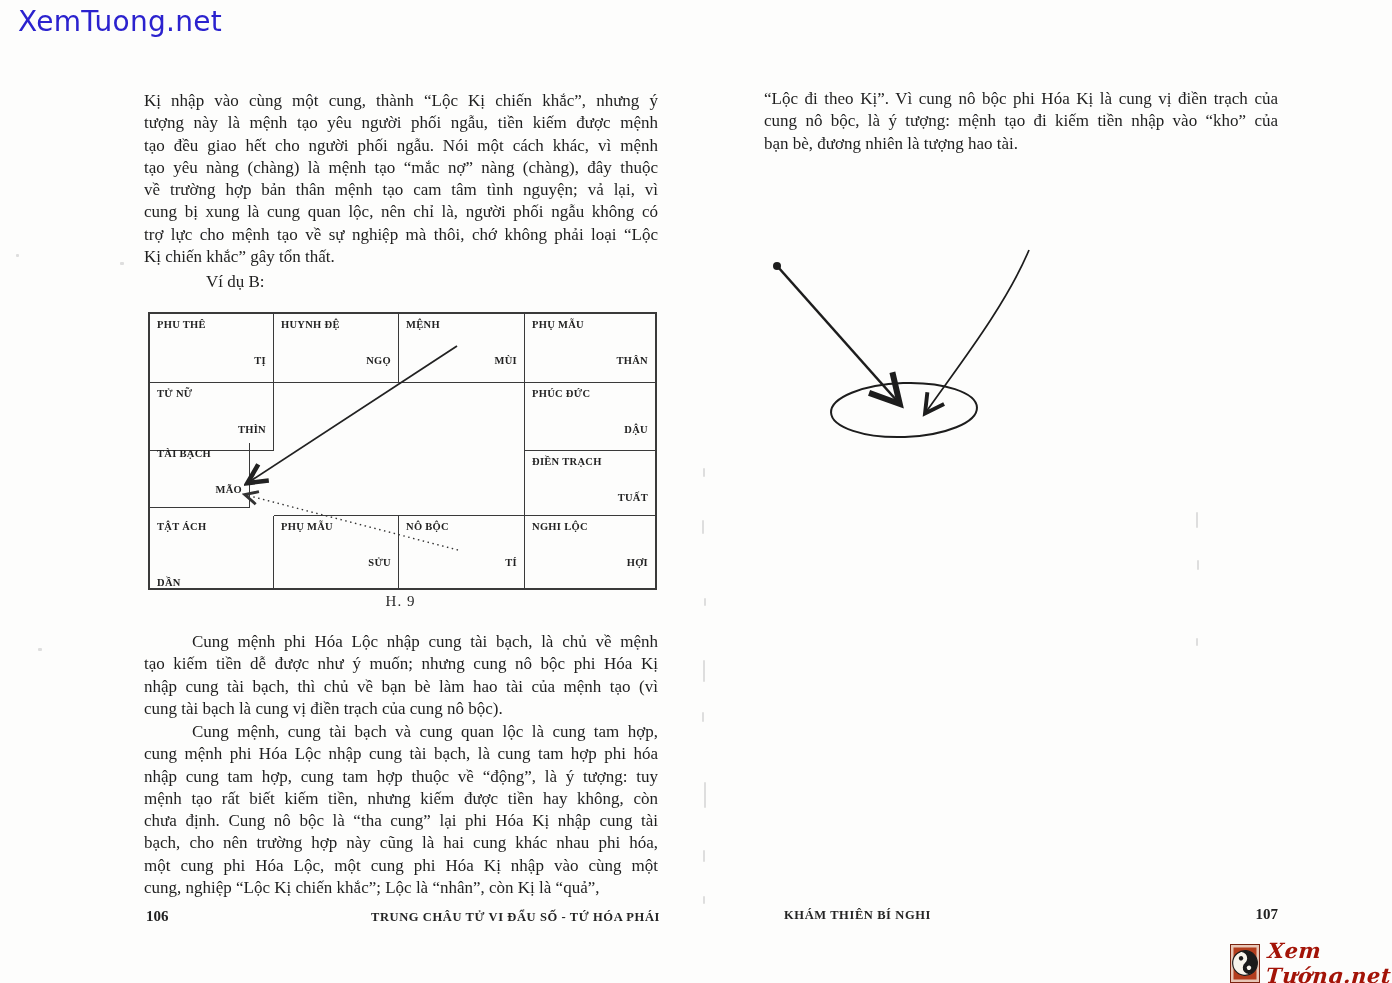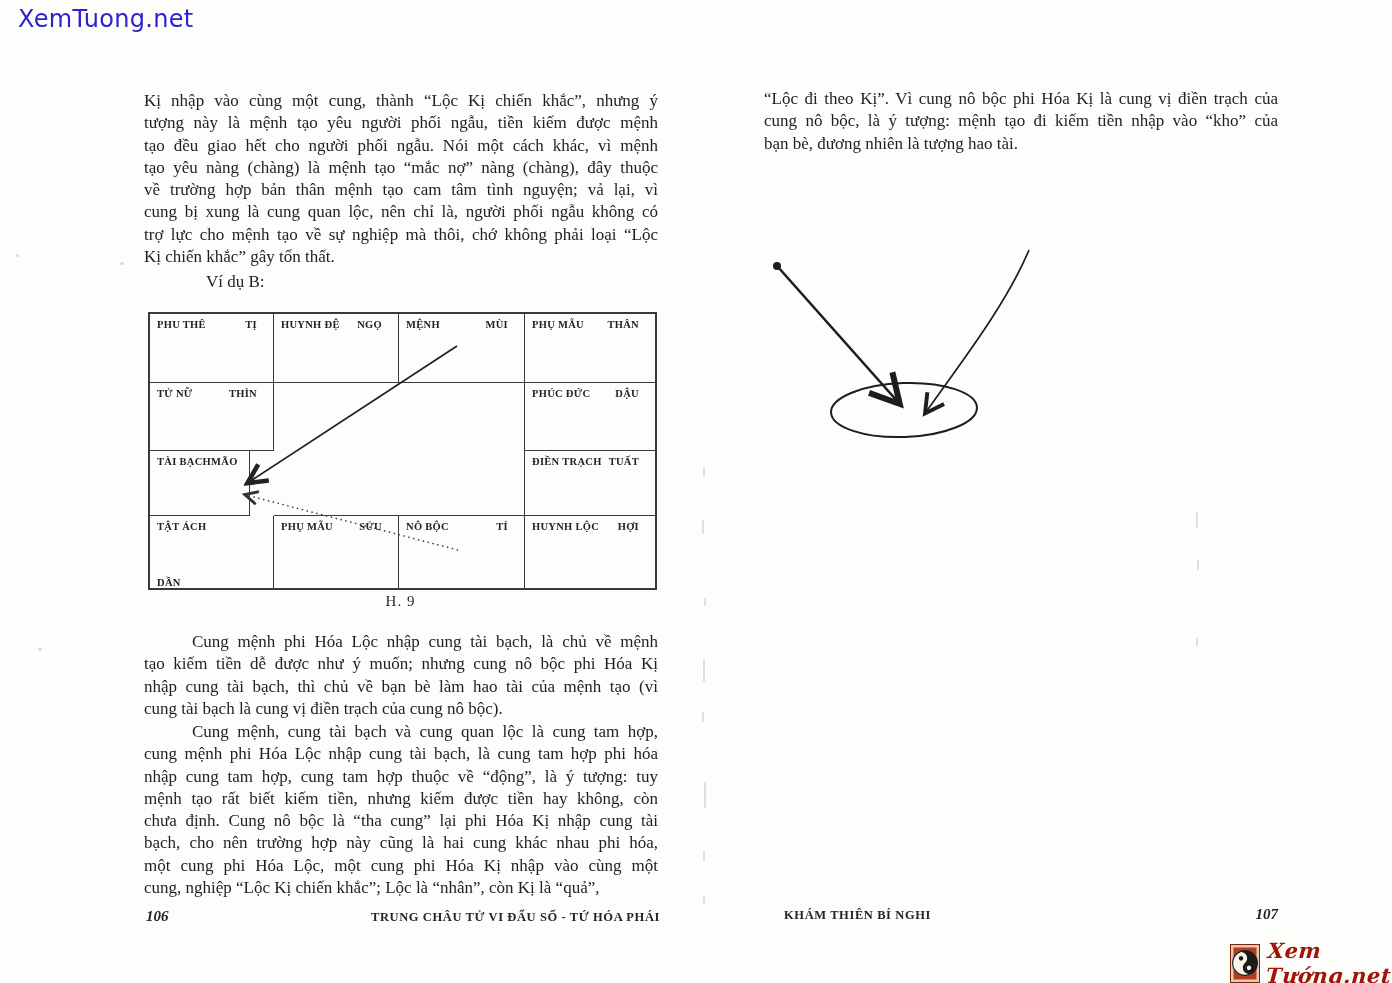--- a/index.html
+++ b/index.html
@@ -5,44 +5,44 @@
   html,body{margin:0;padding:0;}
   body{
     width:1392px;height:983px;position:relative;overflow:hidden;
     background:#fdfdfc;color:#222;
     font-family:"Liberation Serif","DejaVu Serif",serif;
   }
   
   .wm-top{
     position:absolute;left:18px;top:5px;
     font-family:"DejaVu Sans","Liberation Sans",sans-serif;
-    font-size:24px;letter-spacing:.3px;font-weight:500;
+    font-size:28px;letter-spacing:.3px;font-weight:500;
   }
   
   .para{position:absolute;width:514px;font-size:17px;line-height:22.3px;color:#1f1f1f;}
   .tline{text-align:justify;text-align-last:justify;}
   .tline.last{text-align-last:left;}
   .indent-first .tline:first-child{text-indent:48px;}
   .example{position:absolute;font-size:17px;color:#1f1f1f;}
   
   .chart{position:absolute;left:148px;top:312px;width:505px;height:274px;
          border:2px solid #3a3a3a;box-sizing:content-box;background:transparent;}
   .cell{position:absolute;display:flex;justify-content:space-between;align-items:flex-start;
-        box-sizing:border-box;padding:5px 16px 0 7px;
+        box-sizing:border-box;padding:5px 7px 0 7px;
         font-size:10.5px;font-weight:bold;letter-spacing:.3px;color:#222;}
   .cell .nm{white-space:nowrap;}
-  .cell .br{white-space:nowrap;}
+  .cell .br{white-space:nowrap;margin-top:36px;}
   .bR{border-right:1.5px solid #3a3a3a;}
   .bB{border-bottom:1.5px solid #3a3a3a;}
   .chart svg.overlay{position:absolute;left:0;top:0;width:505px;height:274px;pointer-events:none;}
   .caption{position:absolute;left:148px;top:593px;width:505px;text-align:center;
            font-size:15px;letter-spacing:1px;color:#2a2a2a;}
   
   .footer{position:absolute;width:514px;display:flex;justify-content:space-between;align-items:baseline;}
-  .pgnum{font-style:italic;font-weight:bold;font-size:15px;color:#222;}
+  .pgnum{font-weight:bold;font-size:15px;color:#222;}
   .runtitle{font-weight:bold;font-size:12.5px;letter-spacing:.6px;color:#242424;}
   
   .diagram{position:absolute;left:758px;top:233px;}
   
   .logo{position:absolute;left:1230px;top:938px;display:flex;align-items:center;gap:7px;}
   .logo-square{width:34px;height:37px;background:#b33d1d;border:1px solid #7a2410;
                box-shadow:inset 0 0 0 2.5px rgba(250,245,235,.75);
                display:flex;align-items:center;justify-content:center;}
   .logo-script{
     font-family:"DejaVu Serif","Liberation Serif",serif;
@@ -95,21 +95,21 @@
       <span class="nm">TỬ NỮ</span>
       <span class="br">THÌN</span>
     </div>
     <div class="cell bB" style="left:375px;top:69px;width:130px;height:68px;">
       <span class="nm">PHÚC ĐỨC</span>
       <span class="br">DẬU</span>
     </div>
 
     <div class="bR bB" style="position:absolute;left:124px;top:69px;width:251px;height:133px;box-sizing:border-box;"></div>
 
-    <div class="cell bR bB" style="left:0;top:137px;width:100px;height:65px;">
+    <div class="cell bR bB" style="left:0;top:129px;width:100px;height:65px;">
       <span class="nm">TÀI BẠCH</span>
       <span class="br">MÃO</span>
     </div>
     <div class="cell bB" style="left:375px;top:137px;width:130px;height:65px;">
       <span class="nm">ĐIỀN TRẠCH</span>
       <span class="br">TUẤT</span>
     </div>
 
     <div class="cell bR" style="left:0;top:202px;width:124px;height:72px;flex-direction:column;">
       <span class="nm">TẬT ÁCH</span>
@@ -117,21 +117,21 @@
     </div>
     <div class="cell bR" style="left:124px;top:202px;width:125px;height:72px;">
       <span class="nm">PHỤ MẪU</span>
       <span class="br">SỬU</span>
     </div>
     <div class="cell bR" style="left:249px;top:202px;width:126px;height:72px;">
       <span class="nm">NÔ BỘC</span>
       <span class="br">TÍ</span>
     </div>
     <div class="cell" style="left:375px;top:202px;width:130px;height:72px;">
-      <span class="nm">HUYNH LỘC</span>
+      <span class="nm">NGHI LỘC</span>
       <span class="br">HỢI</span>
     </div>
 
     <svg class="overlay" viewBox="0 0 505 274">
       <defs>
         <marker id="arwS" markerWidth="15" markerHeight="15" viewBox="0 0 14 14" refX="11" refY="7" orient="auto">
           <path d="M2,2 L12,7 L2,12" fill="none" stroke="#222" stroke-width="2.4"></path>
         </marker>
         <marker id="arwD" markerWidth="13" markerHeight="13" viewBox="0 0 14 14" refX="11" refY="7" orient="auto">
           <path d="M2,2 L12,7 L2,12" fill="none" stroke="#333" stroke-width="2.2"></path>

